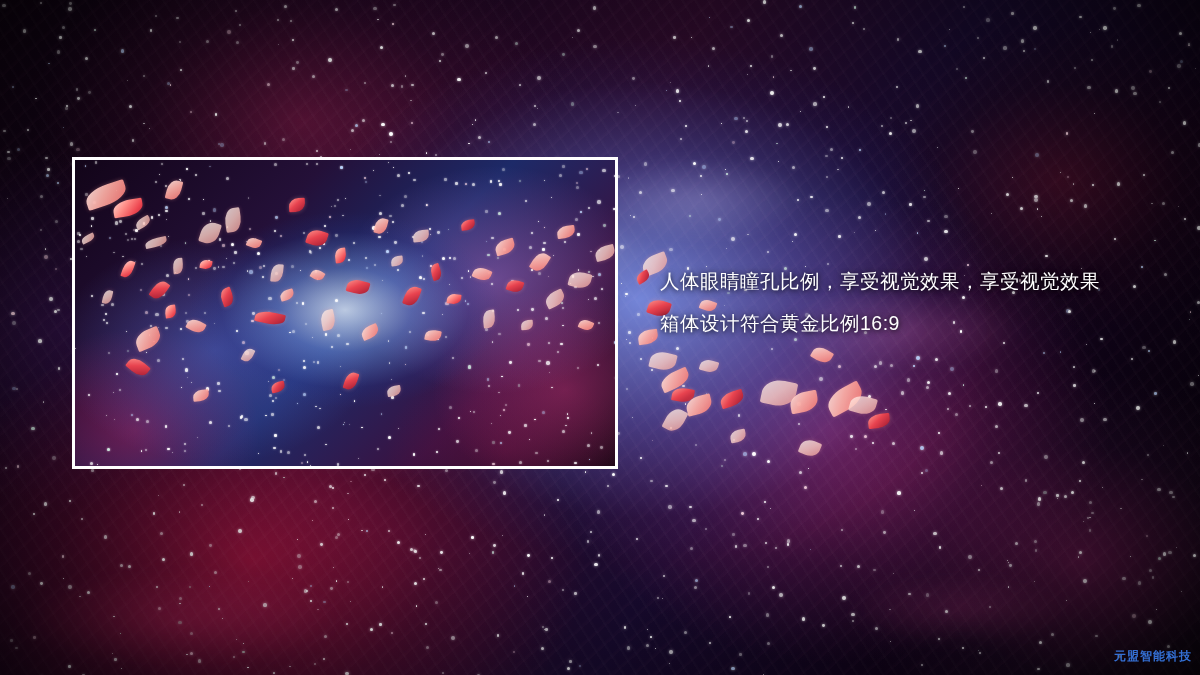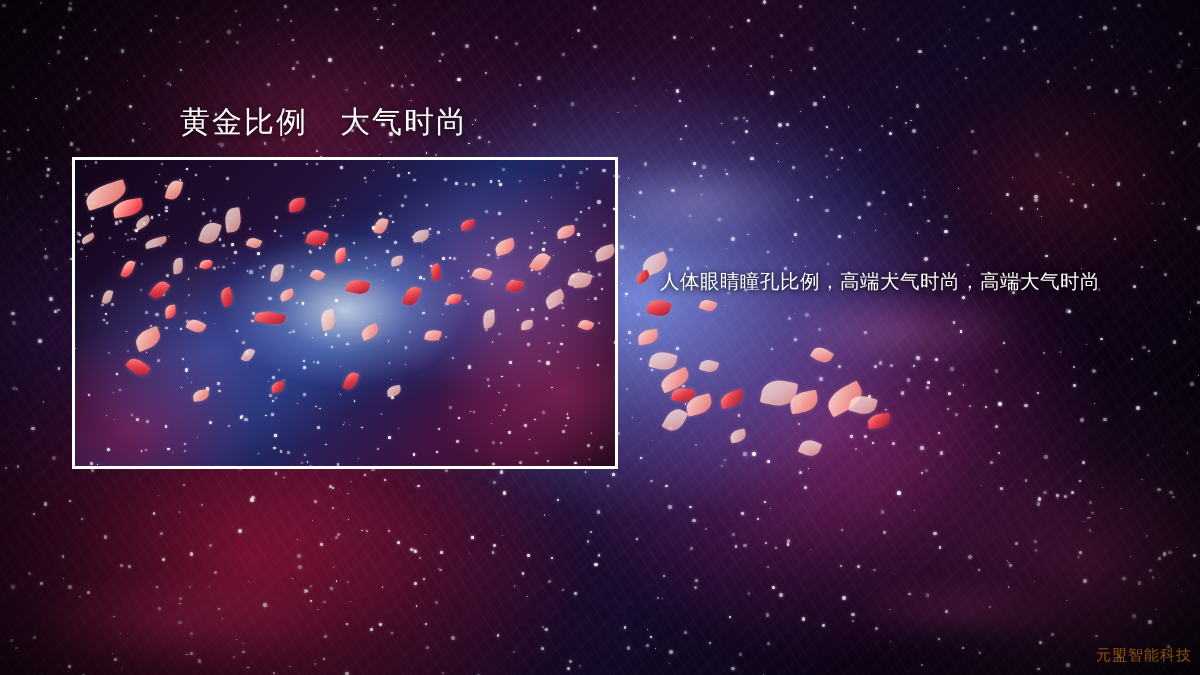--- a/index.html
+++ b/index.html
@@ -118,22 +118,23 @@
     width:500px;
   }
   .body-line{
     font-size:19.5px; color:#ffffff; letter-spacing:.5px;
     line-height:42px; white-space:nowrap;
     text-shadow:0 1px 5px rgba(0,0,0,.75), 0 0 10px rgba(0,0,0,.45);
   }
 
   .watermark{
     position:absolute; right:8px; bottom:10px;
-    font-size:15px; color:#a16207; letter-spacing:1px;
+    font-size:12px; color:#3b82f6; letter-spacing:1px;
     opacity:.85;
+    font-weight:bold;
   }
 </style>
 </head>
 <body>
 
 <div class="slide">
 
   <div class="bg bg-base"></div>
   <div class="bg bg-wisps"></div>
   <div class="bg bg-filaments"></div>
@@ -1533,21 +1534,21 @@
           <span class="petal pale" style="left:494px;top:112px;width:22px;height:16px;transform:rotate(14deg)"></span>
           <span class="petal soft" style="left:504px;top:160px;width:14px;height:10px;transform:rotate(24deg)"></span>
           <span class="petal pale" style="left:520px;top:86px;width:20px;height:14px;transform:rotate(-14deg)"></span>
           <span class="petal soft" style="left:118px;top:230px;width:16px;height:11px;transform:rotate(-6deg)"></span>
           <span class="petal deep" style="left:270px;top:212px;width:12px;height:18px;transform:rotate(18deg)"></span>
           <span class="petal pale" style="left:312px;top:226px;width:14px;height:10px;transform:rotate(-10deg)"></span>
         </div>
     </div>
   </div>
 
-  <div class="title">黄金比例　大气时尚</div>
 
   <div class="body-block">
-    <div class="body-line">人体眼睛瞳孔比例，高端大气时尚，高端大气时尚</div>
+    <div class="body-line">人体眼睛瞳孔比例，享受视觉效果，享受视觉效果</div>
+    <div class="body-line">箱体设计符合黄金比例16:9</div>
   </div>
 
   <div class="watermark">元盟智能科技</div>
 
 </div>
 
 </body></html>

